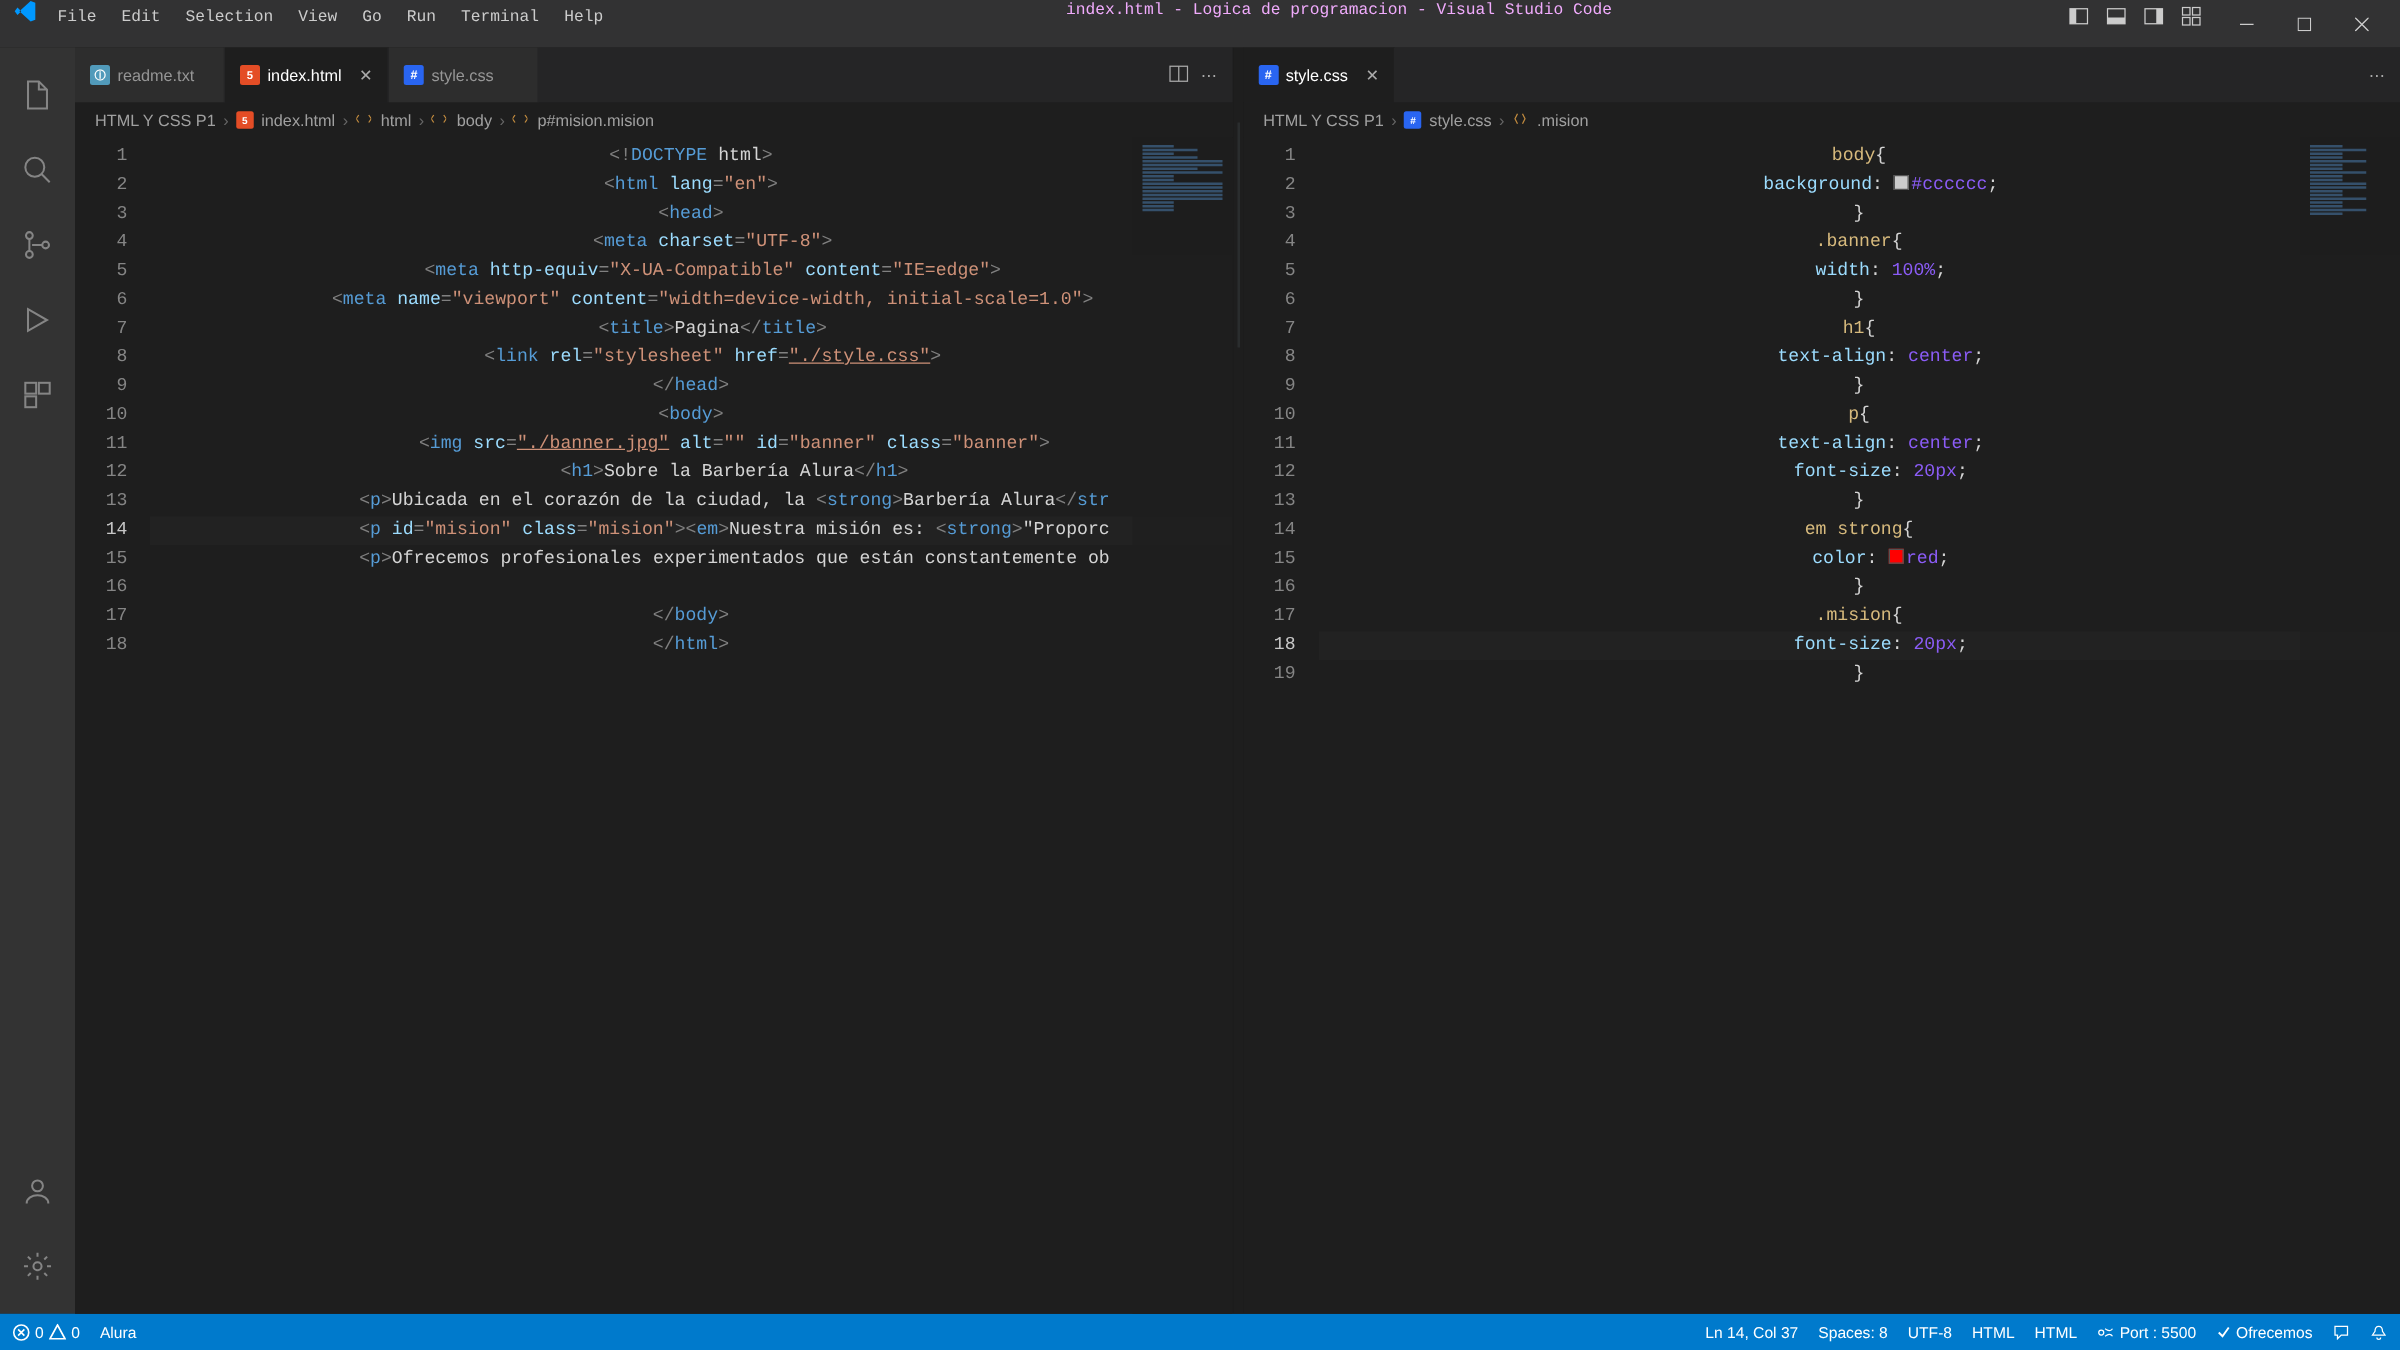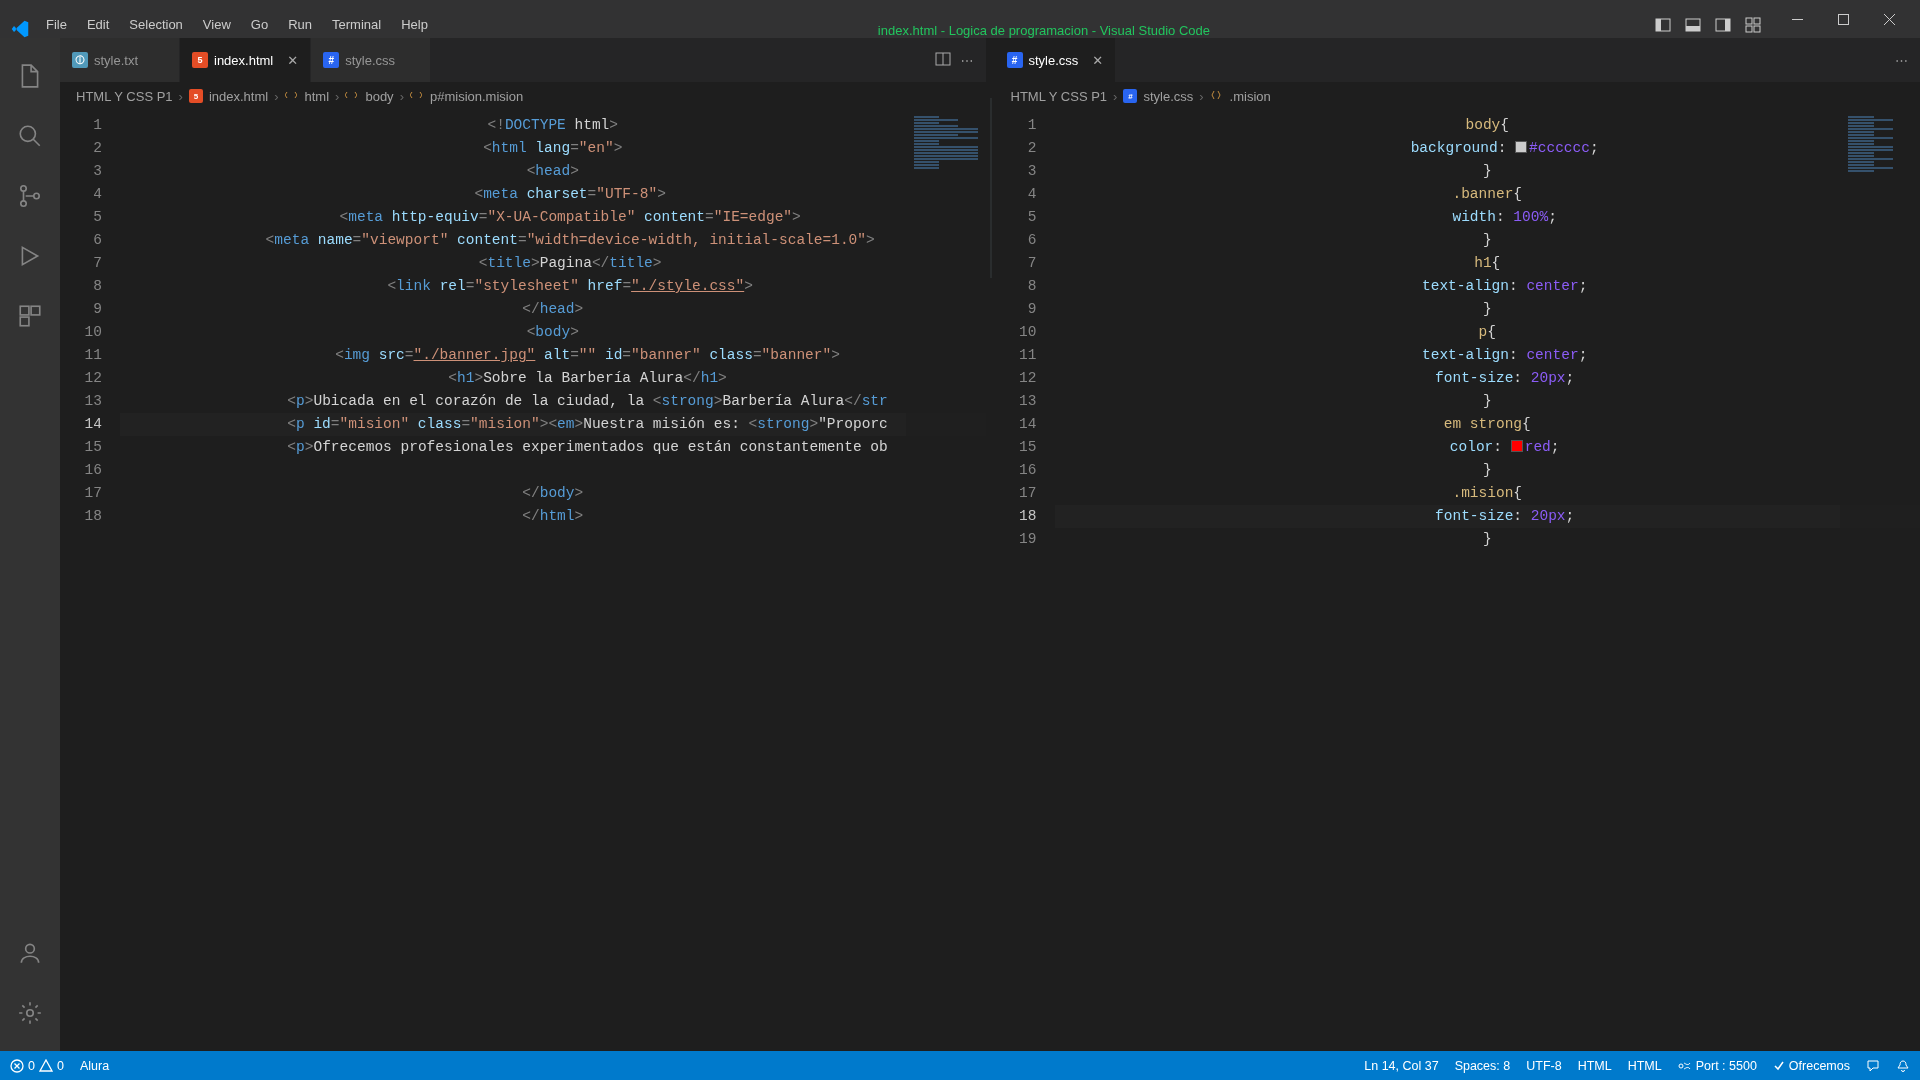--- a/index.html
+++ b/index.html
@@ -11,28 +11,29 @@
   overflow: hidden;
   width: 1920px;
   height: 1080px;
   display: flex;
   flex-direction: column;
 }
 .title-bar {
   height: 38px;
   background: #323233;
   display: flex;
-  align-items: flex-end;
+  align-items: flex-start;
   padding: 0 8px;
   flex-shrink: 0;
+  font-family: Liberation Mono, monospace;
 }
 .title-bar .logo { width: 24px; display:flex; align-items:center; justify-content:center; }
 .title-bar .menu { display: flex; gap: 0; margin-left: 4px; }
 .title-bar .menu-item { padding: 6px 10px; color: #ccc; cursor: default; }
-.title-bar .win-title { flex: 1; text-align: center; color: #22c55e; font-size: 13px; }
+.title-bar .win-title { flex: 1; text-align: center; color: #f0abfc; font-size: 13px; }
 .title-bar .win-controls { display: flex; gap: 0; }
 .title-bar .win-ctrl { width: 46px; height: 38px; display: flex; align-items: center; justify-content: center; }
 .title-bar .layout-ctrls { display:flex; gap:4px; margin-right:8px; }
 .title-bar .layout-ctrl { width:26px; height:26px; display:flex; align-items:center; justify-content:center; }
 
 .main-row { flex: 1; display: flex; min-height: 0; }
 
 .activity-bar {
   width: 60px;
   background: #333333;
@@ -233,21 +234,21 @@
         </div>
     </div>
   </div>
 
   <div class="editors">
 
     <div class="editor-pane">
       <div class="tabs-row">
         <div class="tab">
           <span class="tab-icon icon-txt">ⓘ</span>
-          <span>style.txt</span>
+          <span>readme.txt</span>
         </div>
         <div class="tab active">
           <span class="tab-icon icon-html5">5</span>
           <span>index.html</span>
           <span class="close">✕</span>
         </div>
         <div class="tab">
           <span class="tab-icon icon-css3">#</span>
           <span>style.css</span>
         </div>

